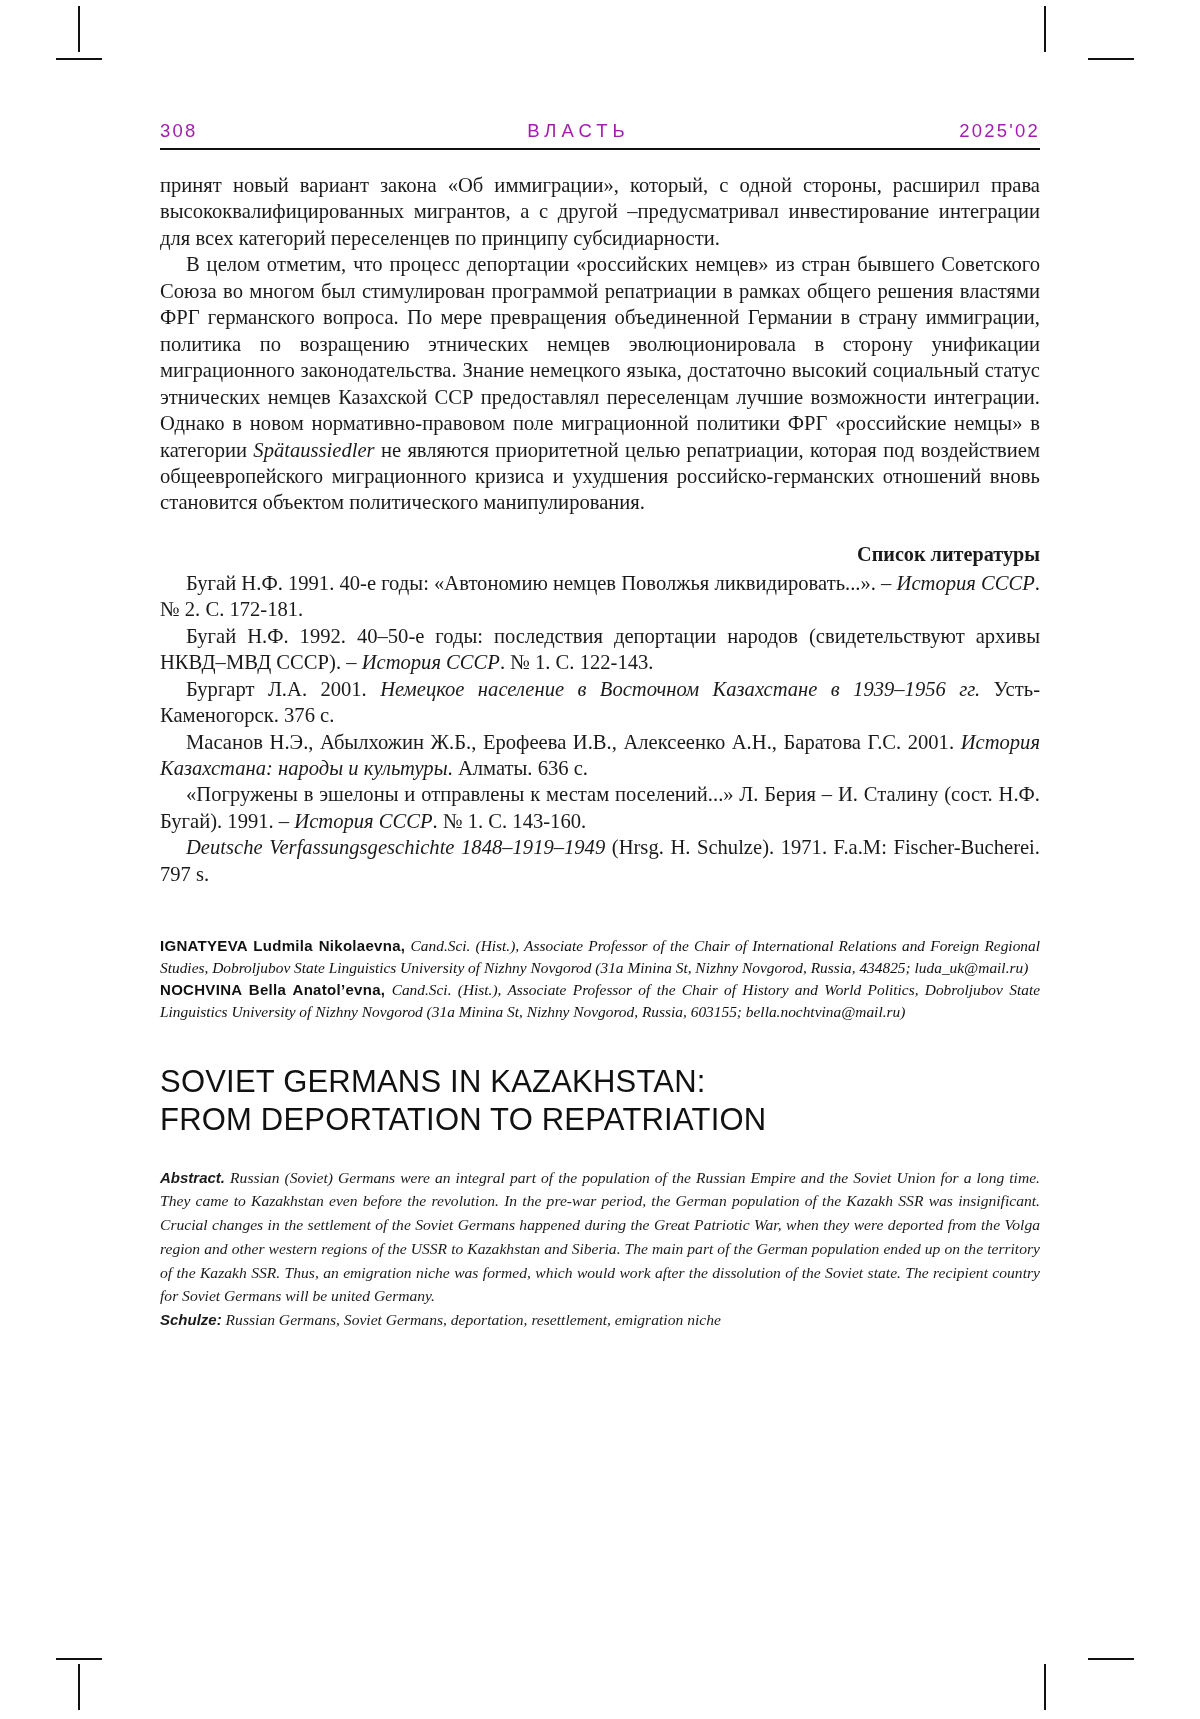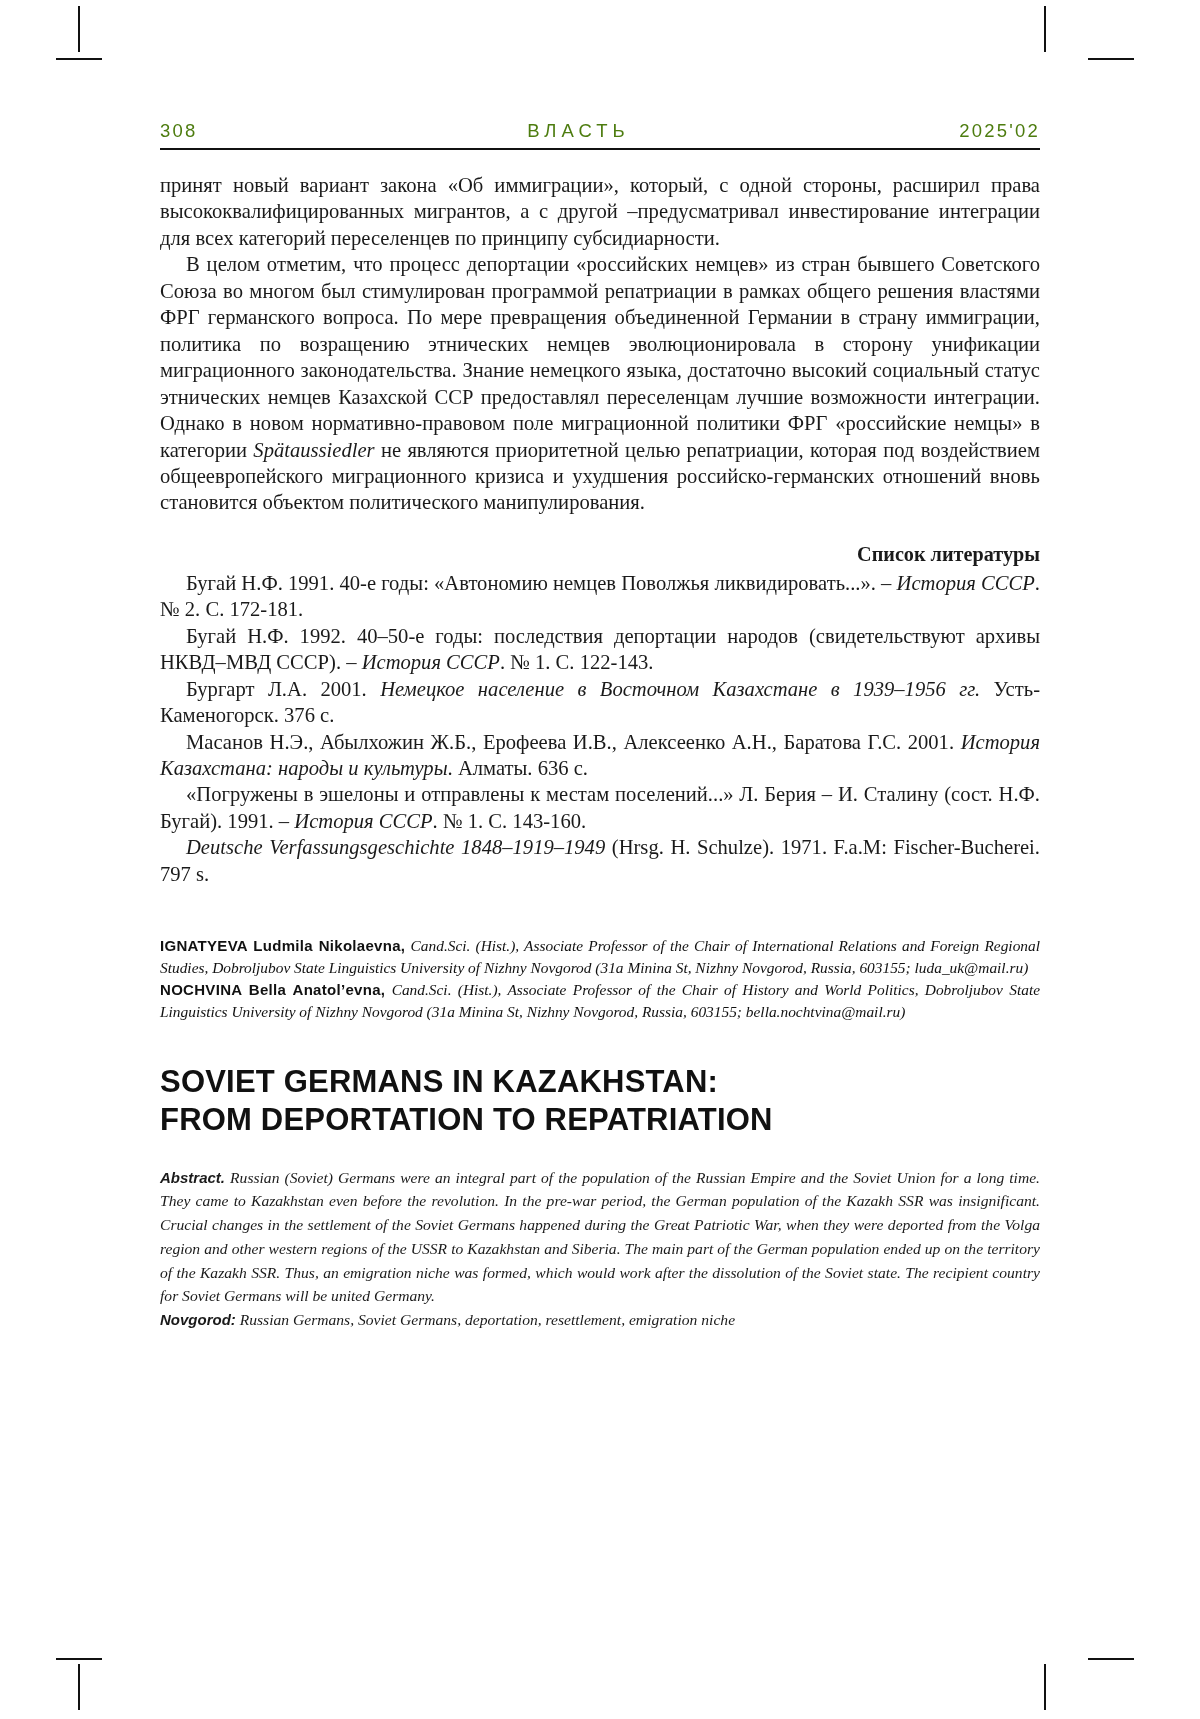--- a/index.html
+++ b/index.html
@@ -33,21 +33,21 @@
   }
 
   
   .runhead {
     display: flex;
     align-items: baseline;
     justify-content: space-between;
     font-family: "Liberation Sans", sans-serif;
     font-size: 18.5px;
     letter-spacing: 2.2px;
-    color: #4d7c0f;
+    color: #a21caf;
     padding-bottom: 6px;
     border-bottom: 2.2px solid #111;
   }
   .runhead .folio { font-weight: 400; }
   .runhead .journal { letter-spacing: 5px; }
   .runhead .issue { letter-spacing: 2.2px; text-align: right; }
 
   
   .body-block {
     margin-top: 22px;
@@ -102,21 +102,21 @@
   .authors p { margin: 0; }
 
   
   .en-title {
     margin-top: 40px;
     font-family: "Liberation Sans", sans-serif;
     font-size: 31px;
     line-height: 1.24;
     letter-spacing: 0.2px;
     color: #111;
-    font-weight: 700;
+    font-weight: 400;
   }
 
   
   .abstract {
     margin-top: 26px;
     font-family: "Liberation Serif", serif;
     font-style: italic;
     font-size: 15.6px;
     line-height: 1.52;
     text-align: justify;
@@ -167,28 +167,28 @@
       <p><span>Бургарт Л.А. 2001. </span><span class="it">Немецкое население в Восточном Казахстане в 1939–1956 гг.</span><span> Усть-Каменогорск. 376 с.</span></p>
 
       <p><span>Масанов Н.Э., Абылхожин Ж.Б., Ерофеева И.В., Алексеенко А.Н., Баратова Г.С. 2001. </span><span class="it">История Казахстана: народы и культуры</span><span>. Алматы. 636 с.</span></p>
 
       <p><span>«Погружены в эшелоны и отправлены к местам поселений...» Л. Берия – И. Сталину (сост. Н.Ф. Бугай). 1991. – </span><span class="it">История СССР</span><span>. № 1. С. 143-160.</span></p>
 
       <p><span></span><span class="it">Deutsche Verfassungsgeschichte 1848–1919–1949</span><span> (Hrsg. H. Schulze). 1971. F.a.M: Fischer-Bucherei. 797 s.</span></p>
     </div>
 
     <div class="authors">
-      <p><span class="sn">IGNATYEVA Ludmila Nikolaevna,</span><span> Cand.Sci. (Hist.), Associate Professor of the Chair of International Relations and Foreign Regional Studies, Dobroljubov State Linguistics University of Nizhny Novgorod (31a Minina St, Nizhny Novgorod, Russia, 603155; luda_uk@mail.ru)</span></p>
+      <p><span class="sn">IGNATYEVA Ludmila Nikolaevna,</span><span> Cand.Sci. (Hist.), Associate Professor of the Chair of International Relations and Foreign Regional Studies, Dobroljubov State Linguistics University of Nizhny Novgorod (31a Minina St, Nizhny Novgorod, Russia, 434825; luda_uk@mail.ru)</span></p>
       <p><span class="sn">NOCHVINA Bella Anatol’evna,</span><span> Cand.Sci. (Hist.), Associate Professor of the Chair of History and World Politics, Dobroljubov State Linguistics University of Nizhny Novgorod (31a Minina St, Nizhny Novgorod, Russia, 603155; bella.nochtvina@mail.ru)</span></p>
     </div>
 
     <div class="en-title">
       <div>SOVIET GERMANS IN KAZAKHSTAN:</div>
       <div>FROM DEPORTATION TO REPATRIATION</div>
     </div>
 
     <div class="abstract">
       <p><span class="lead">Abstract.</span><span> Russian (Soviet) Germans were an integral part of the population of the Russian Empire and the Soviet Union for a long time. They came to Kazakhstan even before the revolution. In the pre-war period, the German population of the Kazakh SSR was insignificant. Crucial changes in the settlement of the Soviet Germans happened during the Great Patriotic War, when they were deported from the Volga region and other western regions of the USSR to Kazakhstan and Siberia. The main part of the German population ended up on the territory of the Kazakh SSR. Thus, an emigration niche was formed, which would work after the dissolution of the Soviet state. The recipient country for Soviet Germans will be united Germany.</span></p>
-      <p class="keywords"><span class="lead">Novgorod:</span><span> Russian Germans, Soviet Germans, deportation, resettlement, emigration niche</span></p>
+      <p class="keywords"><span class="lead">Schulze:</span><span> Russian Germans, Soviet Germans, deportation, resettlement, emigration niche</span></p>
     </div>
 
   </div>
 </div>
 
 </body></html>

